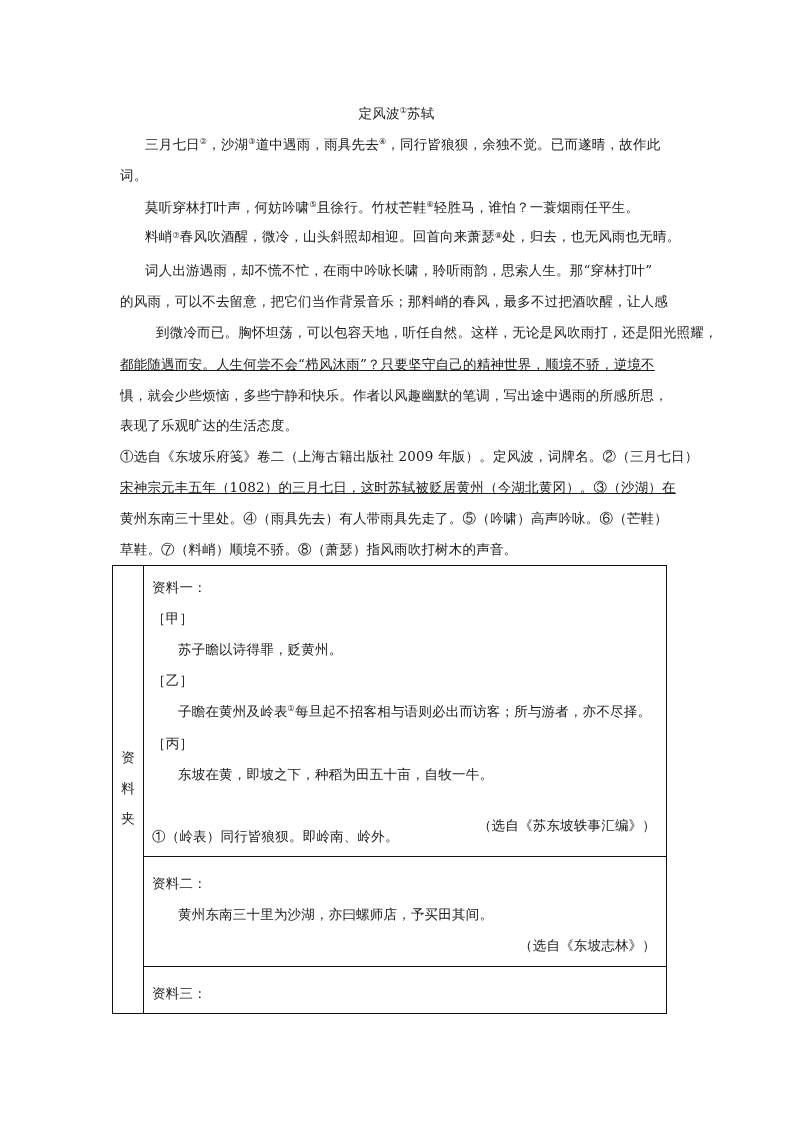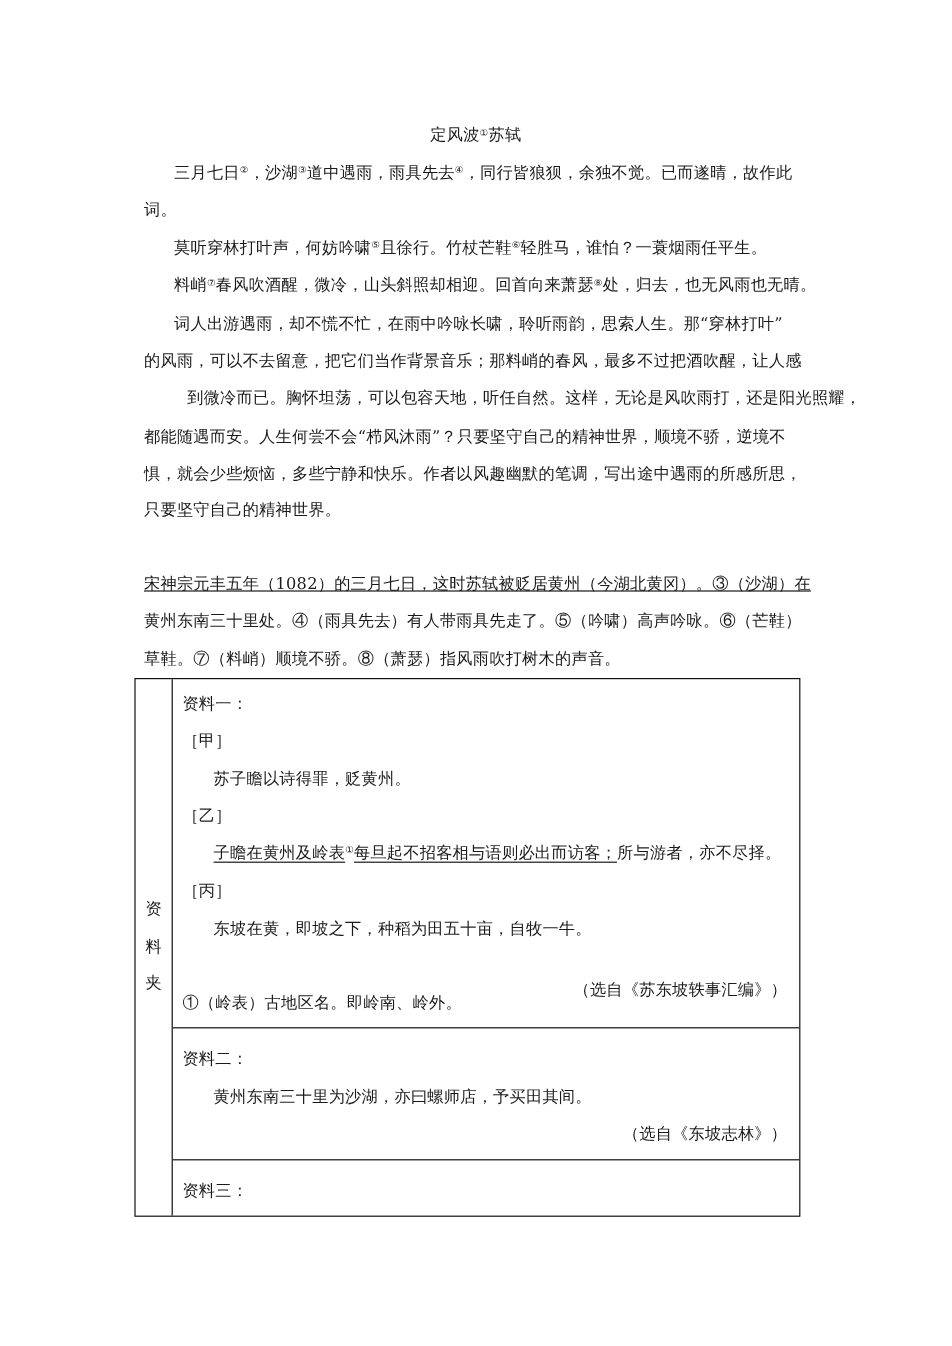--- a/index.html
+++ b/index.html
@@ -8,50 +8,51 @@
   .page { position: absolute; left: 0; top: 0; width: 793px; height: 1122px; }
   .line { position: absolute; font-size: 13.5px; white-space: nowrap; line-height: 18px; letter-spacing: 0.2px; }
   .title { left: 0; width: 793px; text-align: center; top: 104px; }
   sup { font-size: 8px; vertical-align: top; position: relative; top: -2px; }
   .tbl { position: absolute; left: 112px; top: 565px; width: 555px; height: 449px;
          border: 1.5px solid #111; box-sizing: border-box; }
   .side { position: absolute; left: 0; top: 0; width: 31px; height: 100%;
           border-right: 1.5px solid #111; box-sizing: border-box; }
   .side-char { position: absolute; left: 0; width: 30px; text-align: center; font-size: 13.5px; }
   .row-div { position: absolute; left: 31px; right: 0; height: 0; border-top: 1.5px solid #111; }
-  .ul { text-decoration: underline; text-underline-offset: 3px; }
+  .ul { text-underline-offset: 3px; }
 </style>
 </head>
 <body>
 
 <div class="page">
 
   <div class="line title">
     <span>定风波</span><sup>①</sup><span>苏轼</span>
   </div>
 
   <div class="line" style="left:145px; top:135px;">
     <span>三月七日</span><sup>②</sup><span>，沙湖</span><sup>③</sup><span>道中遇雨，雨具先去</span><sup>④</sup><span>，同行皆狼狈，余独不觉。已而遂晴，故作此</span>
   </div>
   <div class="line" style="left:120px; top:166px;">词。</div>
 
   <div class="line" style="left:145px; top:198px;">
     <span>莫听穿林打叶声，何妨吟啸</span><sup>⑤</sup><span>且徐行。竹杖芒鞋</span><sup>⑥</sup><span>轻胜马，谁怕？一蓑烟雨任平生。</span>
   </div>
-  <div class="line" style="left:145px; top:229px;">
+  <div class="line" style="left:145px; top:229px;font-family:Liberation Mono, monospace;">
     <span>料峭</span><sup>⑦</sup><span>春风吹酒醒，微冷，山头斜照却相迎。回首向来萧瑟</span><sup>⑧</sup><span>处，归去，也无风雨也无晴。</span>
   </div>
 
   <div class="line" style="left:145px; top:261px;">词人出游遇雨，却不慌不忙，在雨中吟咏长啸，聆听雨韵，思索人生。那“穿林打叶”</div>
   <div class="line" style="left:120px; top:292px;">的风雨，可以不去留意，把它们当作背景音乐；那料峭的春风，最多不过把酒吹醒，让人感</div>
   <div class="line" style="left:120px; top:323px;margin-left:36px;">到微冷而已。胸怀坦荡，可以包容天地，听任自然。这样，无论是风吹雨打，还是阳光照耀，</div>
-  <div class="line" style="left:120px; top:355px;">都能随遇而安。人生何尝不会“栉风沐雨”？只要坚守自己的精神世界，顺境不骄，逆境不</div>
+  <div class="line" style="left:120px; top:355px;text-decoration:underline;">都能随遇而安。人生何尝不会“栉风沐雨”？只要坚守自己的精神世界，顺境不骄，逆境不</div>
   <div class="line" style="left:120px; top:386px;">惧，就会少些烦恼，多些宁静和快乐。作者以风趣幽默的笔调，写出途中遇雨的所感所思，</div>
-  <div class="line" style="left:120px; top:416px;">只要坚守自己的精神世界。</div>
+  <div class="line" style="left:120px; top:416px;">表现了乐观旷达的生活态度。</div>
 
+  <div class="line" style="left:120px; top:447px;">①选自《东坡乐府笺》卷二（上海古籍出版社 2009 年版）。定风波，词牌名。②（三月七日）</div>
   <div class="line" style="left:120px; top:478px;text-decoration:underline;">宋神宗元丰五年（1082）的三月七日，这时苏轼被贬居黄州（今湖北黄冈）。③（沙湖）在</div>
   <div class="line" style="left:120px; top:509px;">黄州东南三十里处。④（雨具先去）有人带雨具先走了。⑤（吟啸）高声吟咏。⑥（芒鞋）</div>
   <div class="line" style="left:120px; top:540px;">草鞋。⑦（料峭）顺境不骄。⑧（萧瑟）指风雨吹打树木的声音。</div>
 
   <div class="tbl">
     <div class="side">
       <div class="side-char" style="top:183px;">资</div>
       <div class="side-char" style="top:214px;">料</div>
       <div class="side-char" style="top:244px;">夹</div>
     </div>
@@ -63,21 +64,21 @@
   <div class="line" style="left:152px; top:578px;">资料一：</div>
   <div class="line" style="left:152px; top:609px;">［甲］</div>
   <div class="line" style="left:178px; top:640px;">苏子瞻以诗得罪，贬黄州。</div>
   <div class="line" style="left:152px; top:671px;">［乙］</div>
   <div class="line" style="left:178px; top:702px;">
     <span class="ul">子瞻在黄州及岭表</span><sup>①</sup><span class="ul">每旦起不招客相与语则必出而访客；</span><span>所与游者，亦不尽择。</span>
   </div>
   <div class="line" style="left:152px; top:734px;">［丙］</div>
   <div class="line" style="left:178px; top:765px;">东坡在黄，即坡之下，种稻为田五十亩，自牧一牛。</div>
   <div class="line" style="left:430px; width:226px; text-align:right; top:796px;margin-top:20px;">（选自《苏东坡轶事汇编》）</div>
-  <div class="line" style="left:152px; top:827px;">①（岭表）古地区名。即岭南、岭外。</div>
+  <div class="line" style="left:152px; top:827px;">①（岭表）同行皆狼狈。即岭南、岭外。</div>
 
   <div class="line" style="left:152px; top:874px;">资料二：</div>
   <div class="line" style="left:178px; top:905px;">黄州东南三十里为沙湖，亦曰螺师店，予买田其间。</div>
   <div class="line" style="left:430px; width:226px; text-align:right; top:936px;">（选自《东坡志林》）</div>
 
   <div class="line" style="left:152px; top:984px;text-align:center;">资料三：</div>
 
 </div>
 
 </body></html>

